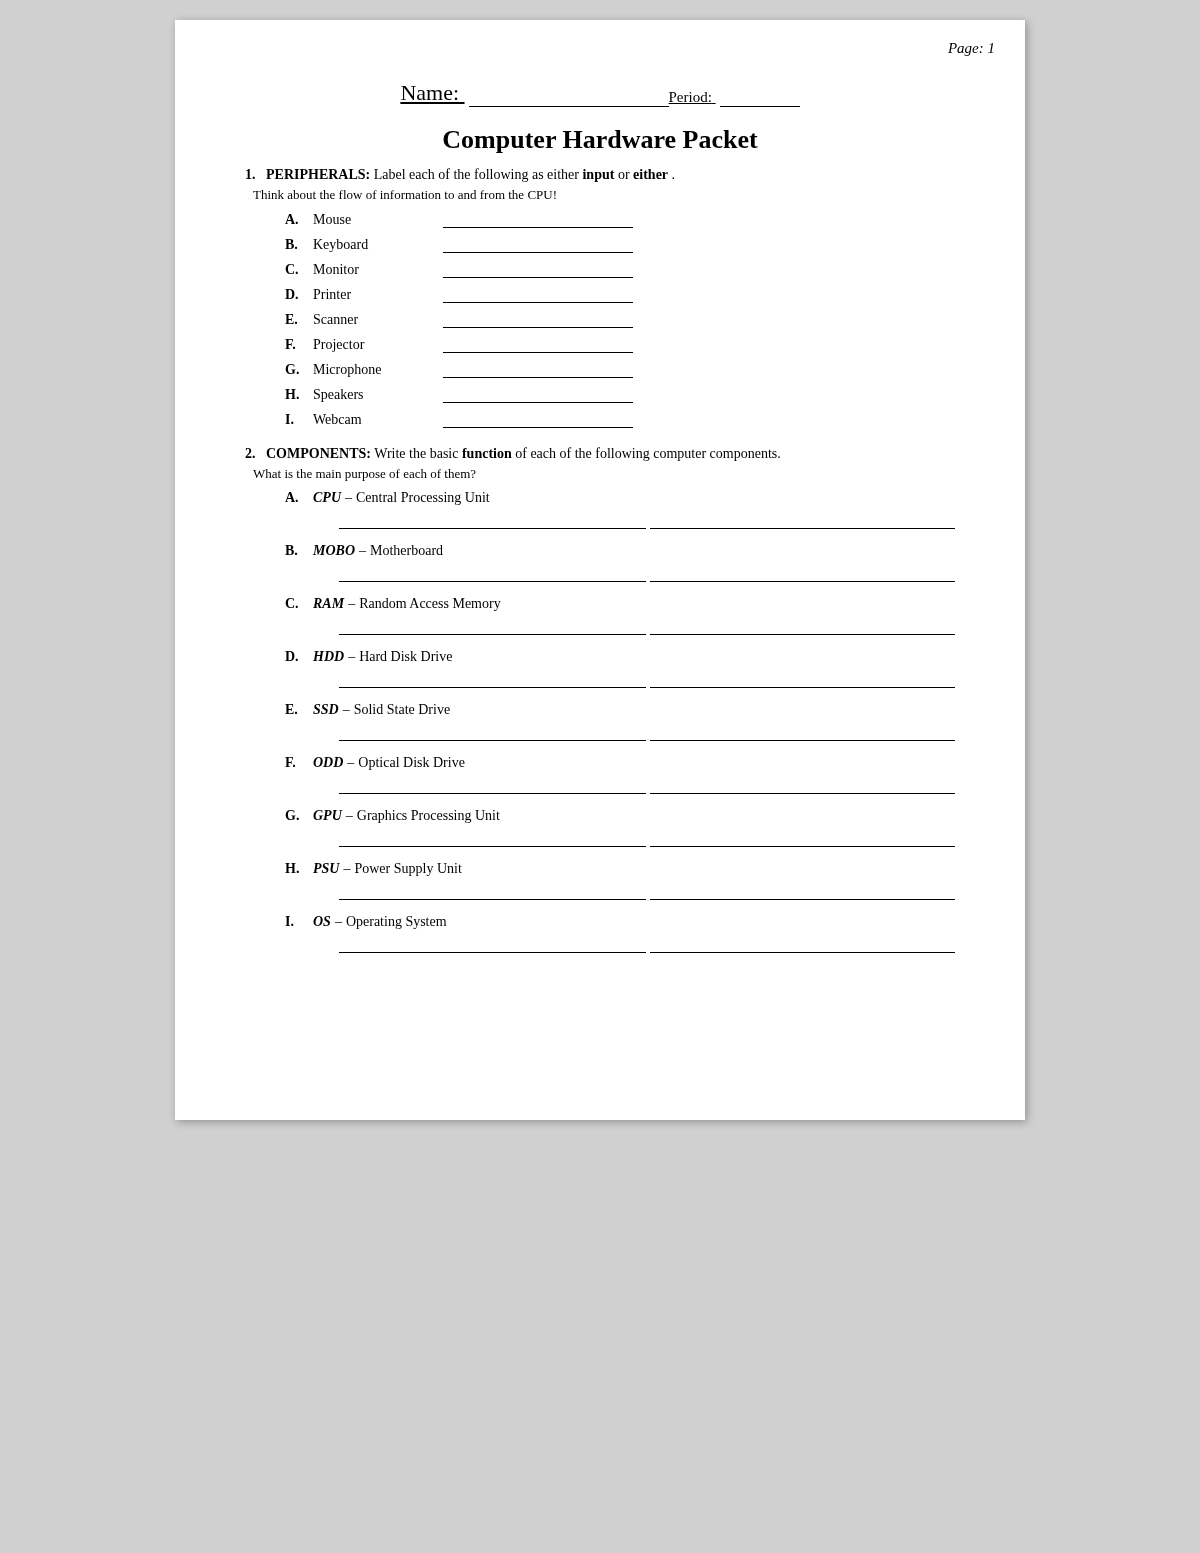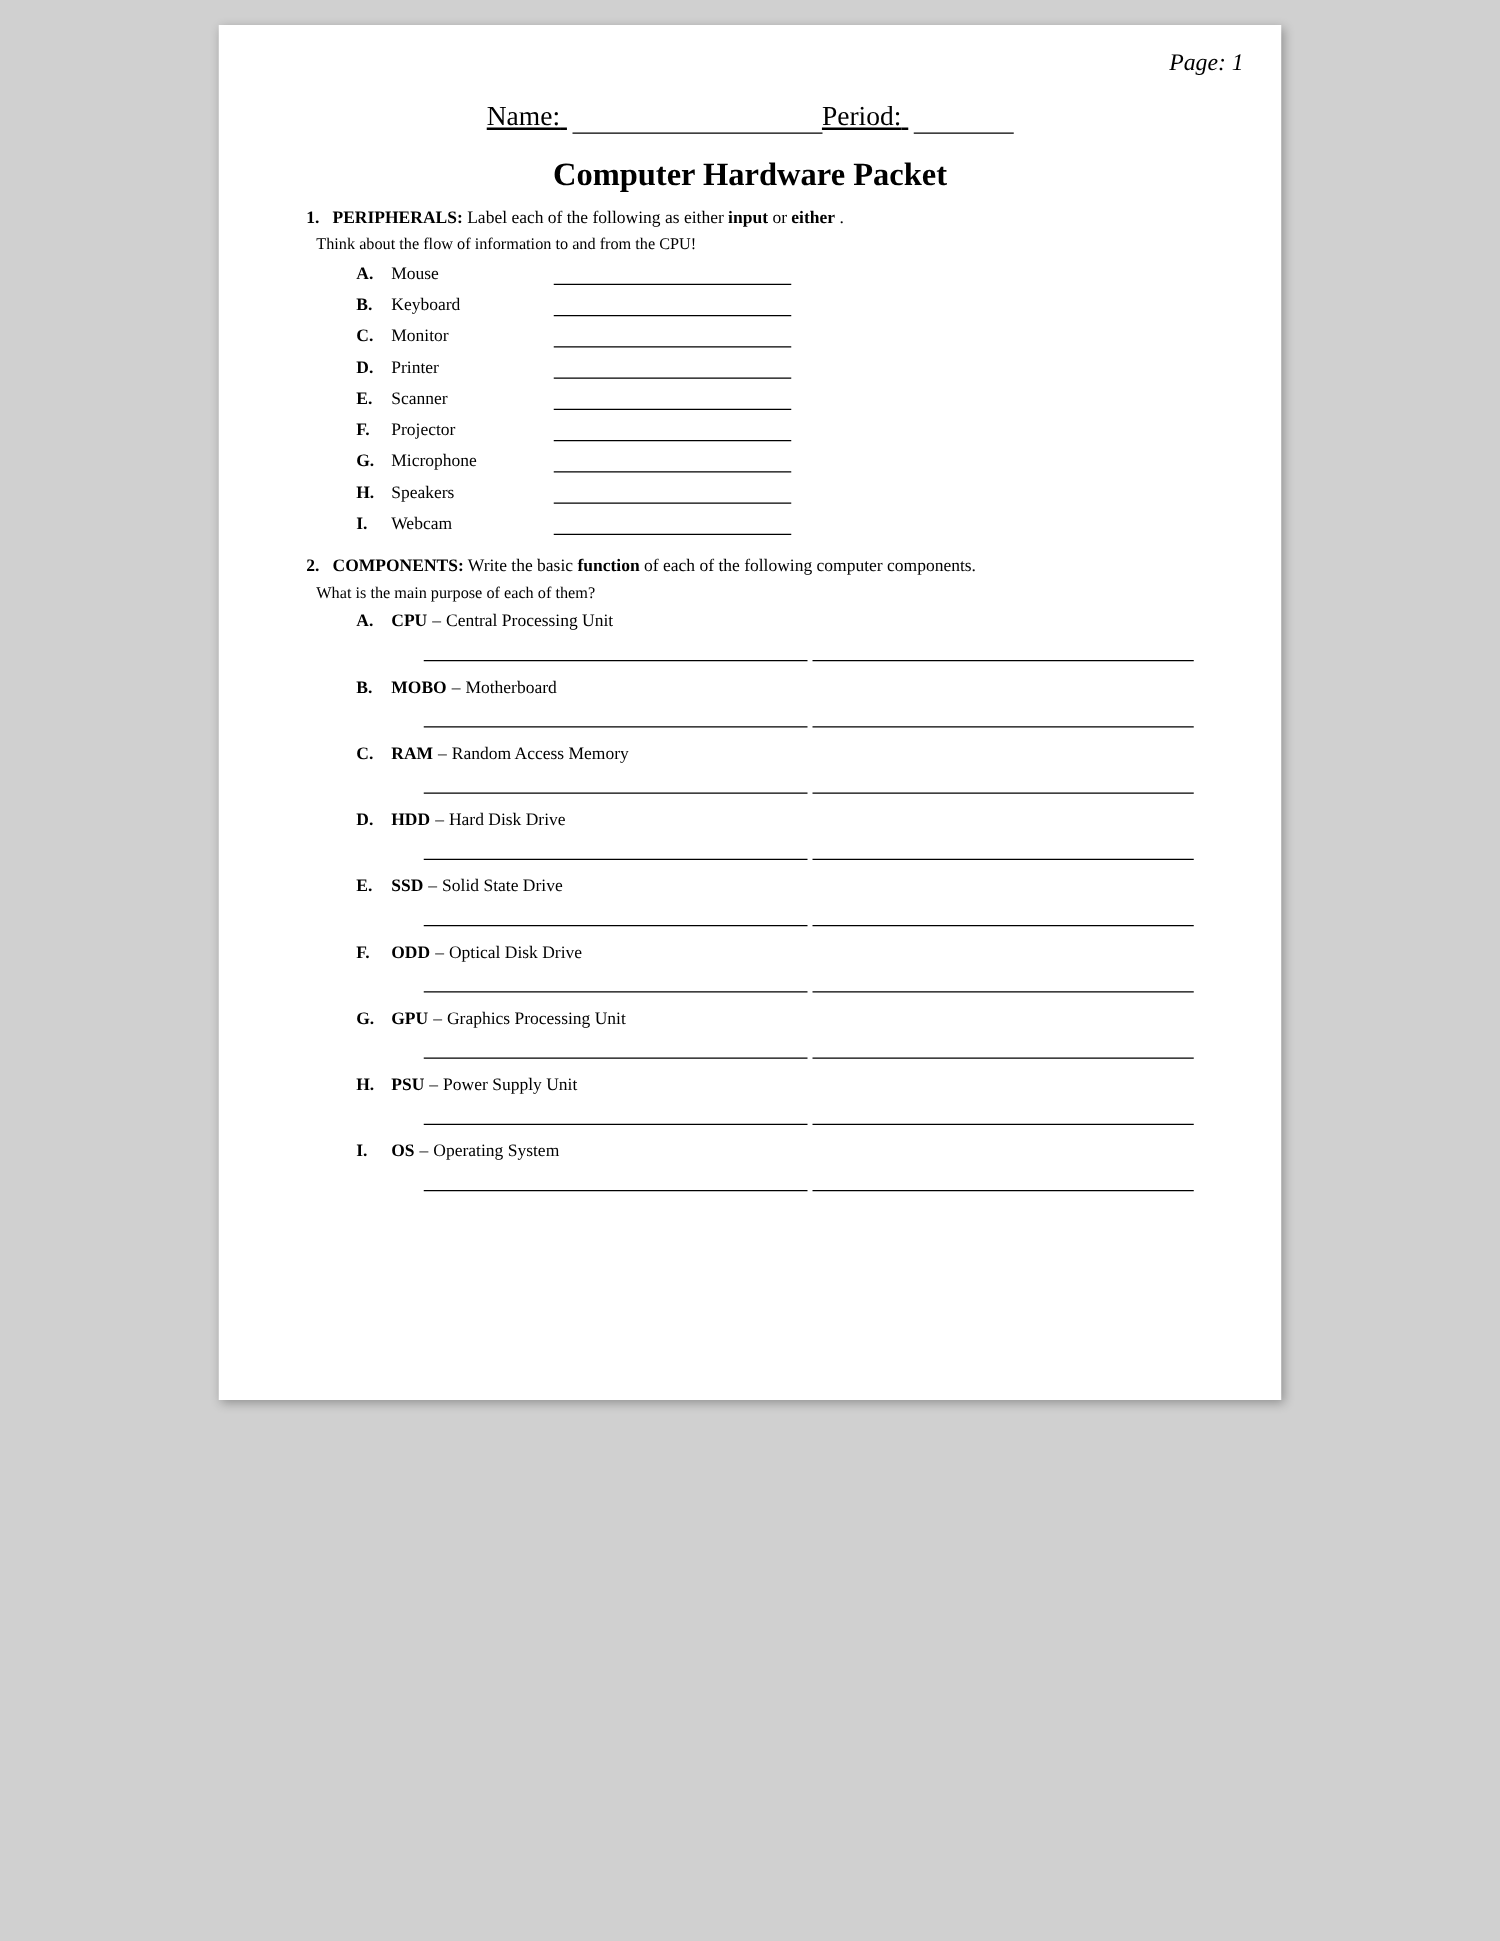--- a/index.html
+++ b/index.html
@@ -20,38 +20,38 @@
       width: 850px;
       min-height: 1100px;
       padding: 50px 70px 60px 70px;
       position: relative;
       box-shadow: 2px 2px 8px rgba(0,0,0,0.3);
     }
     .page-number {
       position: absolute;
       top: 20px;
       right: 30px;
-      font-size: 19px;
+      font-size: 15px;
       font-style: italic;
       font-family: 'Times New Roman', Times, serif;
     }
     .header-row {
       display: flex;
       justify-content: center;
       align-items: flex-end;
       margin-bottom: 18px;
       margin-top: 10px;
       text-decoration: underline;
     }
     .name-field {
       font-size: 22px;
       font-family: 'Times New Roman', Times, serif;
     }
     .period-field {
-      font-size: 22px;
+      font-size: 15px;
       font-family: 'Times New Roman', Times, serif;
     }
     .underline-long {
       display: inline-block;
       border-bottom: 1.5px solid #000;
       width: 200px;
       margin-left: 4px;
     }
     .underline-short {
       display: inline-block;
@@ -125,20 +125,21 @@
       font-family: 'Times New Roman', Times, serif;
       margin-bottom: 4px;
     }
     .comp-letter {
       font-weight: bold;
       width: 28px;
       min-width: 28px;
     }
     .comp-abbr {
       font-weight: bold;
+      font-style: italic;
     }
     .comp-dash {
       margin: 0 4px;
     }
     .comp-fullname {
       font-weight: normal;
     }
     .comp-write-line {
       display: flex;
       gap: 0;

